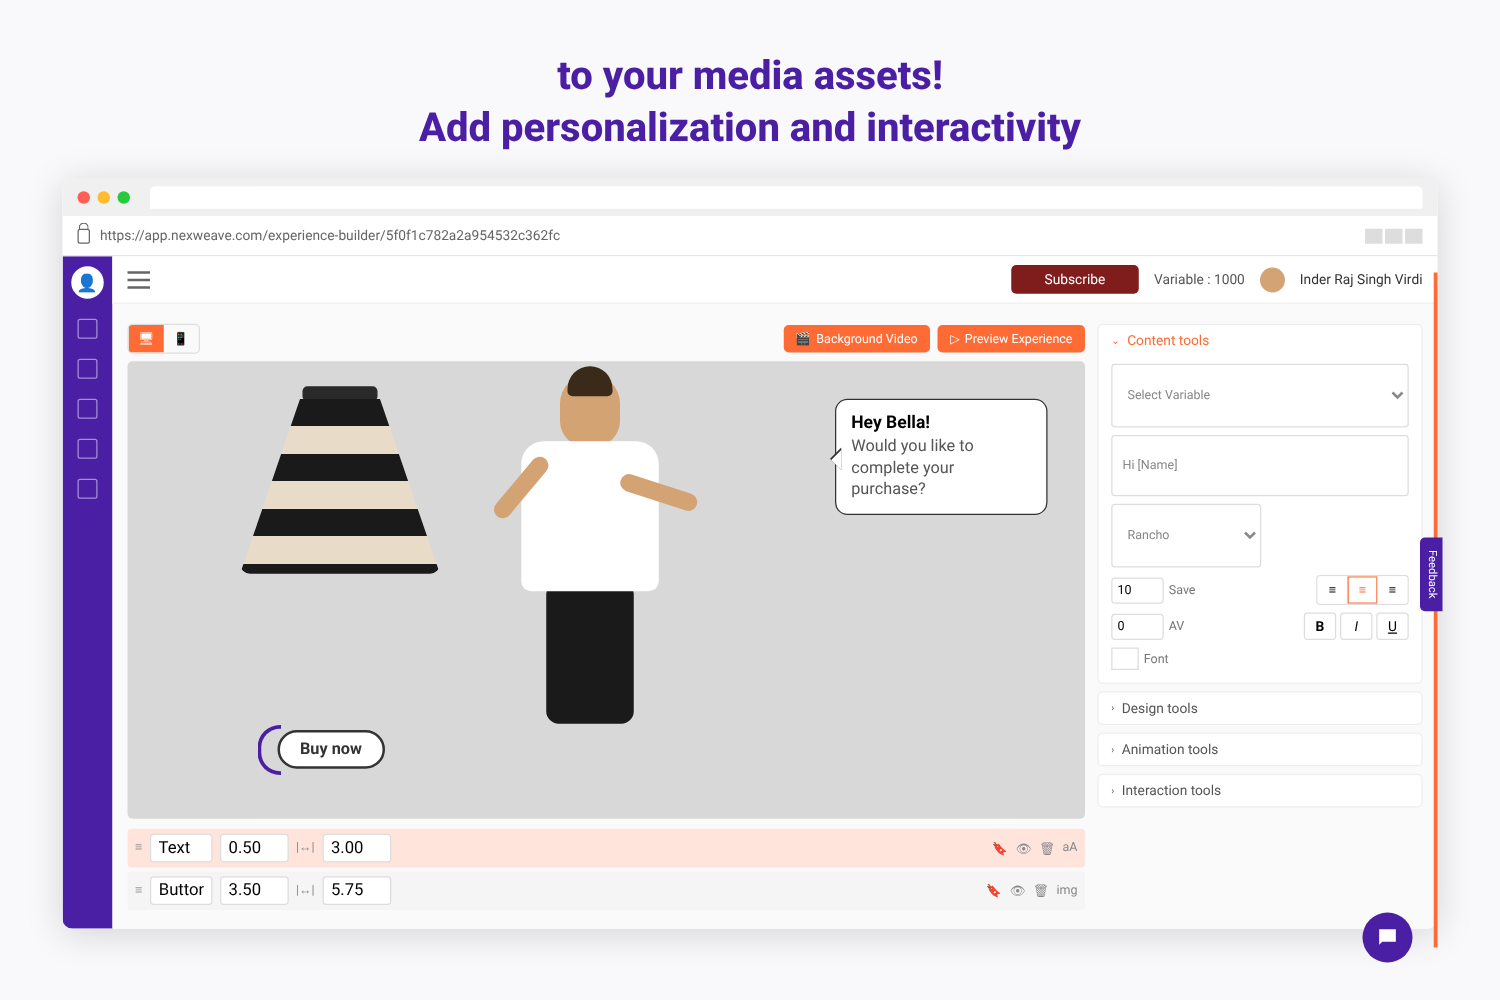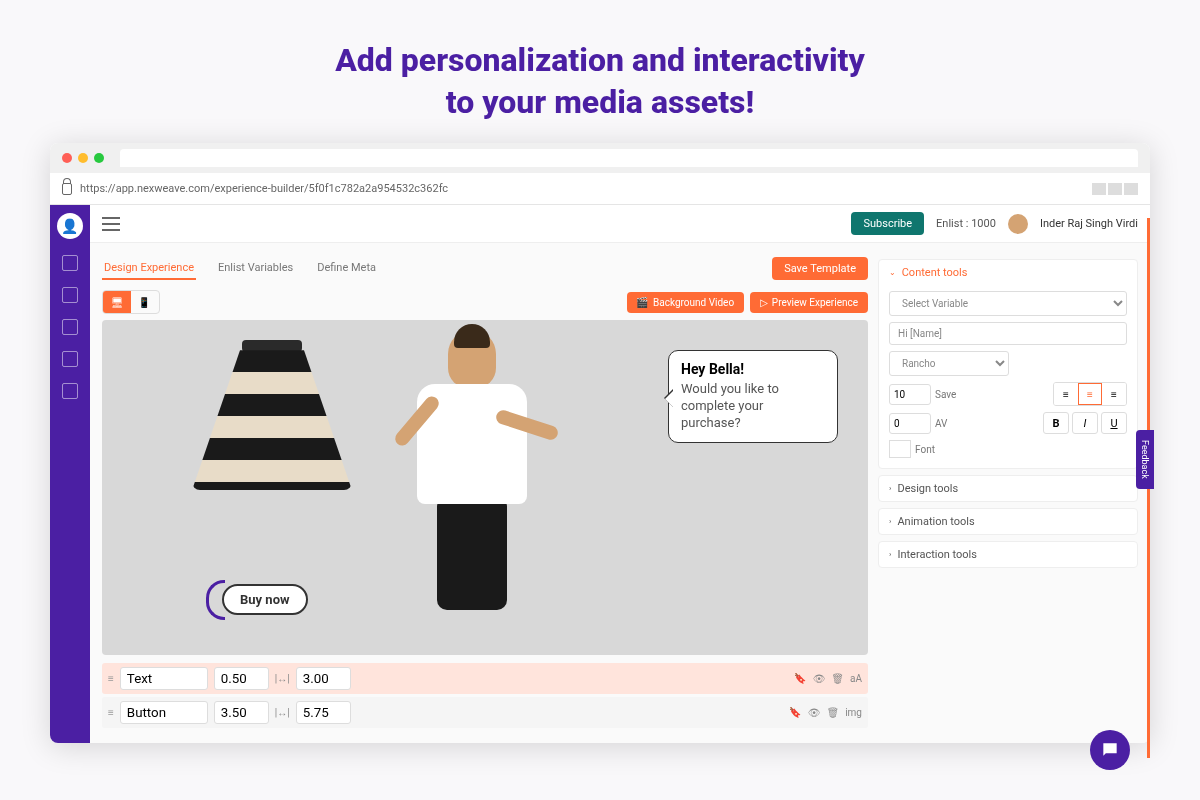--- a/index.html
+++ b/index.html
@@ -18,21 +18,21 @@
 .winbtn{width:14px;height:12px;background:#ddd}
 .appbody{flex:1;display:flex;overflow:hidden}
 .leftrail{width:40px;background:#4b1fa3;display:flex;flex-direction:column;align-items:center;padding-top:8px;gap:16px}
 .rail-logo{width:26px;height:26px;background:#fff;border-radius:50%;display:flex;align-items:center;justify-content:center;font-size:14px}
 .rail-icon{width:16px;height:16px;border:1.5px solid rgba(255,255,255,.5);border-radius:2px}
 .main{flex:1;display:flex;flex-direction:column;background:#fafafa}
 .topbar{height:38px;display:flex;align-items:center;padding:0 12px;gap:12px;border-bottom:1px solid #eee;background:#fff}
 .hamburger{width:18px;height:14px;display:flex;flex-direction:column;justify-content:space-between}
 .hamburger span{height:2px;background:#666}
 .topbar-spacer{flex:1}
-.btn-sub{background:#0f766e;color:#fff;padding:5px 12px;border-radius:4px;font-size:11px;border:none;cursor:pointer}
+.btn-sub{background:#7f1d1d;color:#fff;padding:5px 27px;border-radius:4px;font-size:11px;border:none;cursor:pointer}
 .credits{font-size:11px;color:#555}
 .avatar{width:20px;height:20px;border-radius:50%;background:#d4a373}
 .uname{font-size:11px;color:#333}
 .content{flex:1;display:flex;padding:10px 12px 12px;gap:10px;overflow:hidden}
 .left-area{flex:1;display:flex;flex-direction:column;min-width:0}
 .tabs{display:flex;gap:20px;padding:4px 0;font-size:11px}
 .tab{color:#777;padding:4px 2px;cursor:pointer}
 .tab.active{color:#ff6b35;border-bottom:2px solid #ff6b35}
 .save-btn{margin-left:auto;background:#ff6b35;color:#fff;padding:5px 12px;border-radius:4px;font-size:11px;border:none;cursor:pointer}
 .toolbar{display:flex;align-items:center;gap:6px;margin:6px 0}
@@ -56,55 +56,55 @@
 .legs{width:70px;height:110px;background:#1a1a1a;margin:-4px auto 0;border-radius:6px 6px 10px 10px}
 .bubble{position:absolute;right:30px;top:30px;width:170px;background:#fff;border:1.5px solid #333;border-radius:10px;padding:10px 12px}
 .bubble::after{content:"";position:absolute;left:-12px;top:40px;width:0;height:0;border:8px solid transparent;border-right-color:#fff}
 .bubble::before{content:"";position:absolute;left:-14px;top:38px;width:0;height:0;border:9px solid transparent;border-right-color:#333}
 .bubble h4{font-size:14px;margin-bottom:4px}
 .bubble p{font-size:13px;color:#555;line-height:1.3}
 .timeline{margin-top:8px}
 .tl-row{display:flex;align-items:center;gap:6px;background:#ffe4dc;padding:4px 6px;margin-bottom:3px;border-radius:3px;font-size:10px}
 .tl-row.alt{background:#f5f5f5}
 .drag{color:#999;cursor:grab}
-.tl-label{width:88px;padding:3px 6px;border:1px solid #ddd;background:#fff;border-radius:3px}
+.tl-label{width:50px;padding:3px 6px;border:1px solid #ddd;background:#fff;border-radius:3px}
 .tl-num{width:55px;padding:3px 6px;border:1px solid #ddd;background:#fff;border-radius:3px}
 .tl-ico{color:#888;font-size:10px}
 .tl-spacer{flex:1}
 .tl-actions{display:flex;gap:6px;color:#888}
 .right-panel{width:260px;display:flex;flex-direction:column}
 .panel-tabs{display:flex;border-bottom:1px solid #eee;font-size:11px}
 .ptab{flex:1;text-align:center;padding:6px;cursor:pointer;color:#777}
 .ptab.active{color:#ff6b35;border-bottom:2px solid #ff6b35}
 .accordion{border:1px solid #eee;margin-top:6px;border-radius:4px;background:#fff}
 .acc-head{padding:6px 10px;font-size:11px;color:#ff6b35;display:flex;align-items:center;gap:6px;cursor:pointer}
 .acc-head.closed{color:#555}
 .chev{font-size:8px}
 .acc-body{padding:6px 10px 10px;display:flex;flex-direction:column;gap:6px}
-.sel,.inp{width:100%;padding:5px 8px;border:1px solid #ddd;border-radius:3px;font-size:10px;background:#fff;color:#888}
+.sel,.inp{width:100%;padding:18px 8px;border:1px solid #ddd;border-radius:3px;font-size:10px;background:#fff;color:#888}
 .row{display:flex;gap:4px;align-items:center}
 .num-inp{width:42px;padding:4px;border:1px solid #ddd;border-radius:3px;font-size:10px}
 .slabel{font-size:10px;color:#777}
 .align-group{display:flex;margin-left:auto;border:1px solid #ddd;border-radius:3px;overflow:hidden}
 .align-btn{width:24px;height:22px;display:flex;align-items:center;justify-content:center;font-size:10px;cursor:pointer;background:#fff}
 .align-btn.active{border:1px solid #ff6b35;color:#ff6b35}
 .fmt-group{display:flex;gap:3px;margin-left:auto}
 .fmt-btn{width:26px;height:22px;border:1px solid #ddd;border-radius:3px;display:flex;align-items:center;justify-content:center;font-size:11px;cursor:pointer;background:#fff}
 .swatch{width:22px;height:18px;border:1px solid #ddd;background:#fff}
 .feedback-tab{position:absolute;right:46px;top:430px;background:#4b1fa3;color:#fff;padding:10px 4px;font-size:9px;writing-mode:vertical-rl;border-radius:4px 0 0 4px;cursor:pointer}
 .chat-bubble{position:absolute;right:70px;bottom:30px;width:40px;height:40px;background:#4b1fa3;border-radius:50%;display:flex;align-items:center;justify-content:center;cursor:pointer}
 .chat-bubble svg{width:20px;height:20px;fill:#fff}
 .right-edge{position:absolute;right:50px;top:218px;width:3px;height:540px;background:#ff6b35}
 </style>
 </head>
 <body>
 
 <div class="hero">
+  <div>to your media assets!</div>
   <div>Add personalization and interactivity</div>
-  <div>to your media assets!</div>
 </div>
 
 <div class="browser">
   <div class="titlebar">
     <div class="dot r"></div>
     <div class="dot y"></div>
     <div class="dot g"></div>
     <div class="tab-space"></div>
   </div>
   <div class="addrbar">
@@ -129,33 +129,27 @@
 
     <div class="main">
       <div class="topbar">
         <div class="hamburger">
             <span></span>
             <span></span>
             <span></span>
           </div>
         <div class="topbar-spacer"></div>
         <button class="btn-sub">Subscribe</button>
-        <div class="credits">Enlist : 1000</div>
+        <div class="credits">Variable : 1000</div>
         <div class="avatar"></div>
         <div class="uname">Inder Raj Singh Virdi</div>
       </div>
 
       <div class="content">
         <div class="left-area">
-          <div class="tabs">
-            <div class="tab active">Design Experience</div>
-            <div class="tab">Enlist Variables</div>
-            <div class="tab">Define Meta</div>
-            <button class="save-btn">Save Template</button>
-          </div>
 
           <div class="toolbar">
             <div class="dev-toggle">
               <div class="dev-btn active">🖥</div>
               <div class="dev-btn">📱</div>
             </div>
             <div class="toolbar-spacer"></div>
             <button class="btn-orange">
                 <span>🎬</span>
                 <span>Background Video</span>

